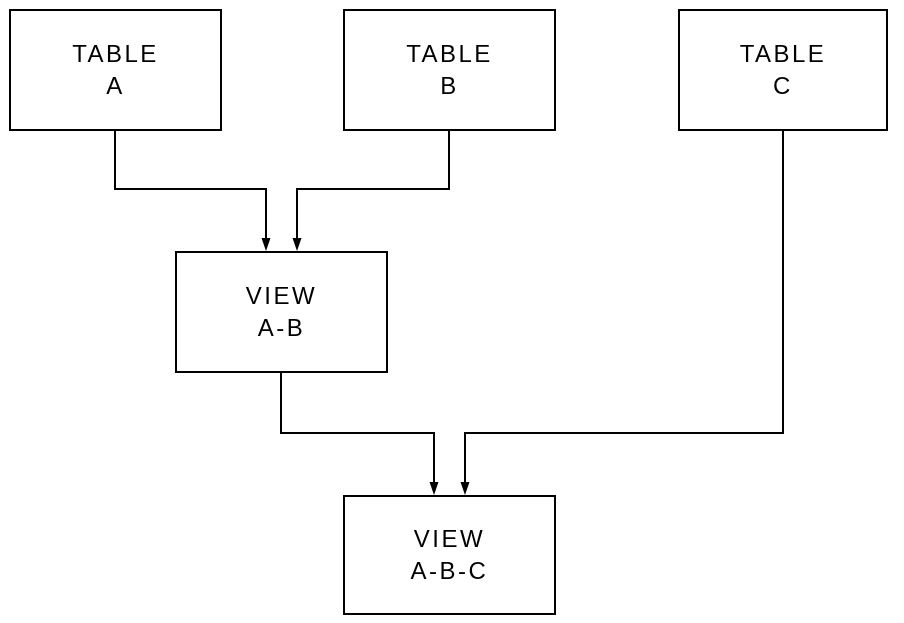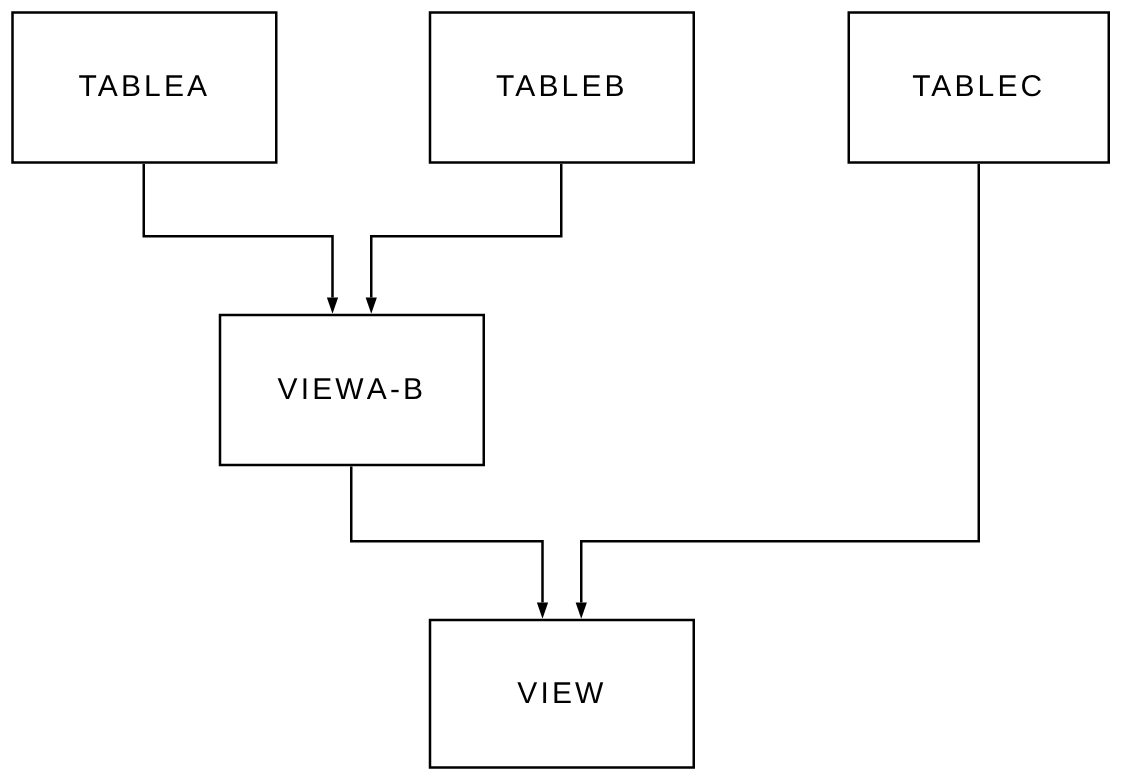--- a/index.html
+++ b/index.html
@@ -21,20 +21,21 @@
     top: 0;
     width: 904px;
     height: 623px;
   }
   .node {
     position: absolute;
     box-sizing: border-box;
     border: 2px solid #000000;
     background: #ffffff;
     display: flex;
+    flex-direction: column;
     align-items: center;
     justify-content: center;
     text-align: center;
     color: #000000;
     font-size: 24px;
     line-height: 32px;
     letter-spacing: 2.5px;
   }
   .node span {
     display: block;
@@ -72,15 +73,16 @@
     <span>C</span>
   </div>
 
   <div class="node" style="left: 175px; top: 251px; width: 213px; height: 122px;">
     <span>VIEW</span>
     <span>A-B</span>
   </div>
 
   <div class="node" style="left: 343px; top: 495px; width: 213px; height: 120px;">
     <span>VIEW</span>
+    <span>A-B-C</span>
   </div>
 
 </div>
 
 </body></html>

